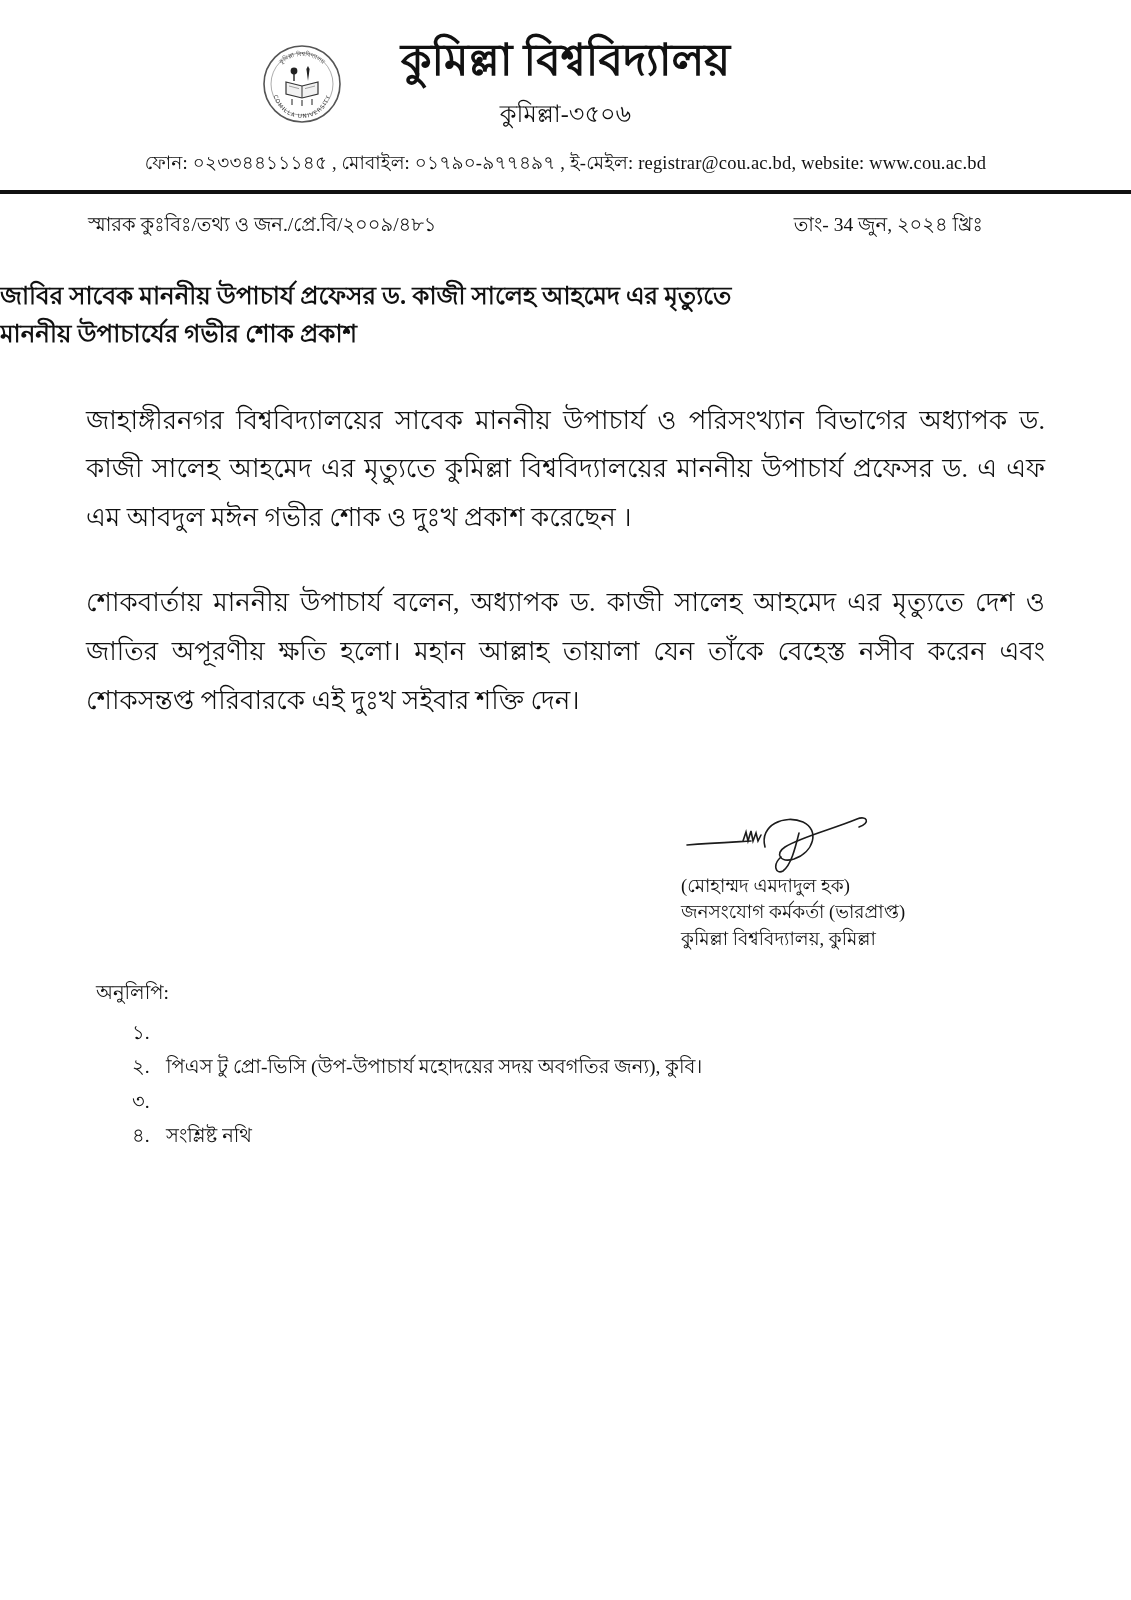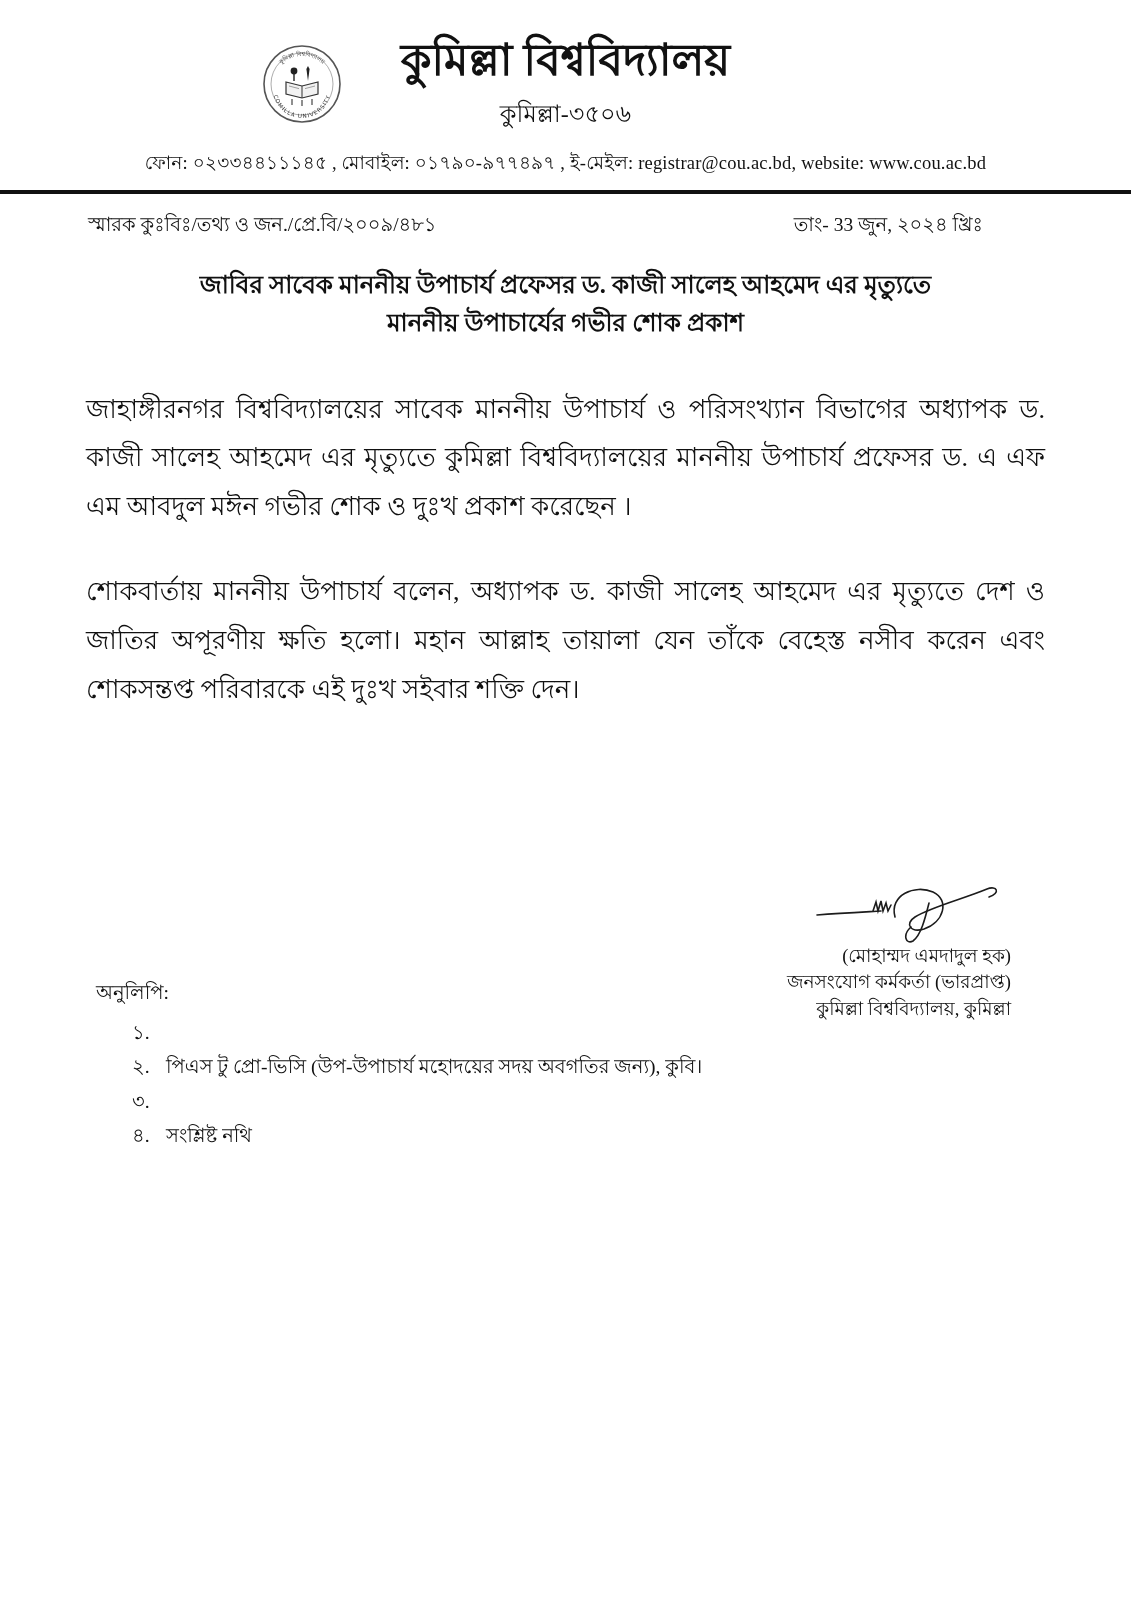--- a/index.html
+++ b/index.html
@@ -16,28 +16,28 @@
   .uni-loc{font-size:24px;margin-top:8px;}
   .contact-line{font-size:18.5px;margin-top:14px;letter-spacing:0.2px;}
   .head-rule{height:4px;background:#111;border:none;margin:10px 0 0 0;width:100%;}
   
   .memo-row{display:flex;justify-content:space-between;align-items:flex-end;
     padding:16px 148px 0 88px;font-size:19.5px;}
   
   .doc-title-wrap{text-align:center;margin-top:52px;}
   .doc-title{display:inline-block;font-size:28px;font-weight:bold;
     border-bottom:2.5px solid #111;padding-bottom:3px;}
-  .doc-subtitle{text-align:center;font-size:24.5px;font-weight:bold;
-    line-height:1.55;margin-top:24px;}
+  .doc-subtitle{text-align:left;font-size:24.5px;font-weight:bold;
+    line-height:1.55;margin-top:35px;}
   
   .body-text{margin:0 86px;font-size:26px;line-height:1.88;text-align:justify;}
   .para1{margin-top:44px;}
   .para2{margin-top:36px;}
   
-  .sign-block{position:absolute;right:120px;top:877px;width:330px;text-align:right;}
+  .sign-block{position:absolute;right:120px;top:807px;width:330px;text-align:left;}
   .sign-scrawl{height:66px;}
   .sign-line{font-size:18.5px;line-height:1.42;}
   
   .dist{position:absolute;left:96px;top:978px;font-size:19.5px;}
   .dist-head{margin:0 0 10px 0;}
   .dist-item{display:flex;margin:0 0 8px 36px;line-height:1.35;}
   .dist-num{width:34px;flex:0 0 34px;}
 </style>
 </head>
 <body>
@@ -75,21 +75,21 @@
       </svg>
     </span>
     <h1 class="uni-name">কুমিল্লা বিশ্ববিদ্যালয়</h1>
     <div class="uni-loc">কুমিল্লা-৩৫০৬</div>
     <div class="contact-line">ফোন: ০২৩৩৪৪১১১৪৫ , মোবাইল: ০১৭৯০-৯৭৭৪৯৭ , ই-মেইল: registrar@cou.ac.bd, website: www.cou.ac.bd</div>
     <hr class="head-rule">
   </div>
 
   <div class="memo-row">
     <span>স্মারক কুঃবিঃ/তথ্য ও জন./প্রে.বি/২০০৯/৪৮১</span>
-    <span>তাং- 33 জুন, ২০২৪ খ্রিঃ</span>
+    <span>তাং- 34 জুন, ২০২৪ খ্রিঃ</span>
   </div>
 
 
   <div class="doc-subtitle">
     <div>জাবির সাবেক মাননীয় উপাচার্য প্রফেসর ড. কাজী সালেহ আহমেদ এর মৃত্যুতে</div>
     <div>মাননীয় উপাচার্যের গভীর শোক প্রকাশ</div>
   </div>
 
   <p class="body-text para1">জাহাঙ্গীরনগর বিশ্ববিদ্যালয়ের সাবেক মাননীয় উপাচার্য ও পরিসংখ্যান বিভাগের অধ্যাপক ড. কাজী সালেহ আহমেদ এর মৃত্যুতে কুমিল্লা বিশ্ববিদ্যালয়ের মাননীয় উপাচার্য প্রফেসর ড. এ এফ এম আবদুল মঈন গভীর শোক ও দুঃখ প্রকাশ করেছেন ।</p>
   <p class="body-text para2">শোকবার্তায় মাননীয় উপাচার্য বলেন, অধ্যাপক ড. কাজী সালেহ আহমেদ এর মৃত্যুতে দেশ ও জাতির অপূরণীয় ক্ষতি হলো। মহান আল্লাহ তায়ালা যেন তাঁকে বেহেস্ত নসীব করেন এবং শোকসন্তপ্ত পরিবারকে এই দুঃখ সইবার শক্তি দেন।</p>

